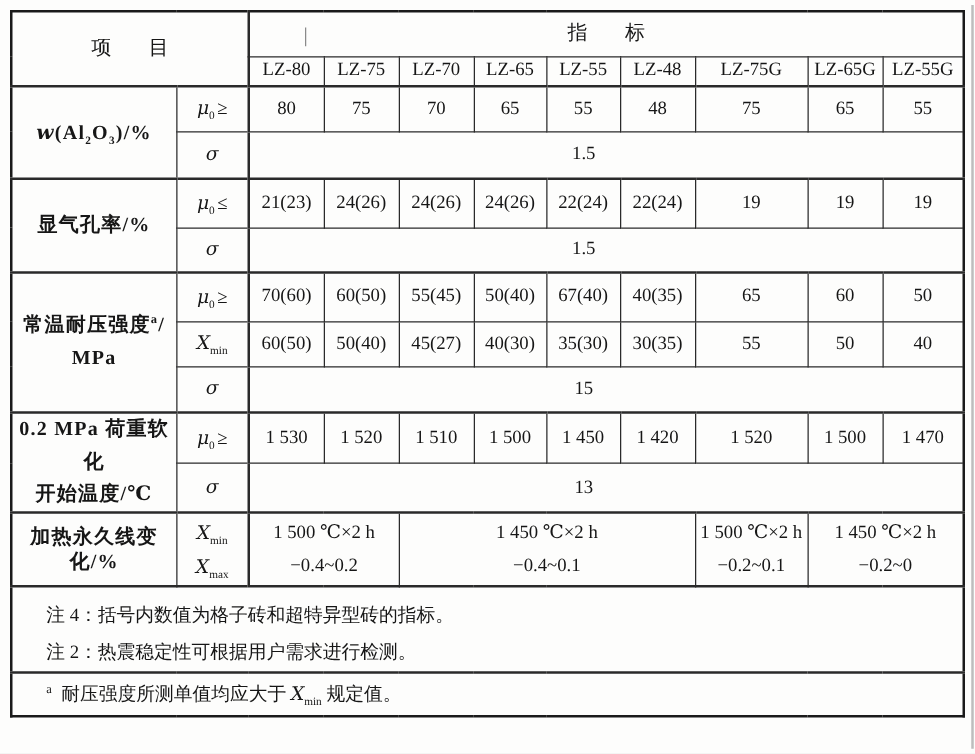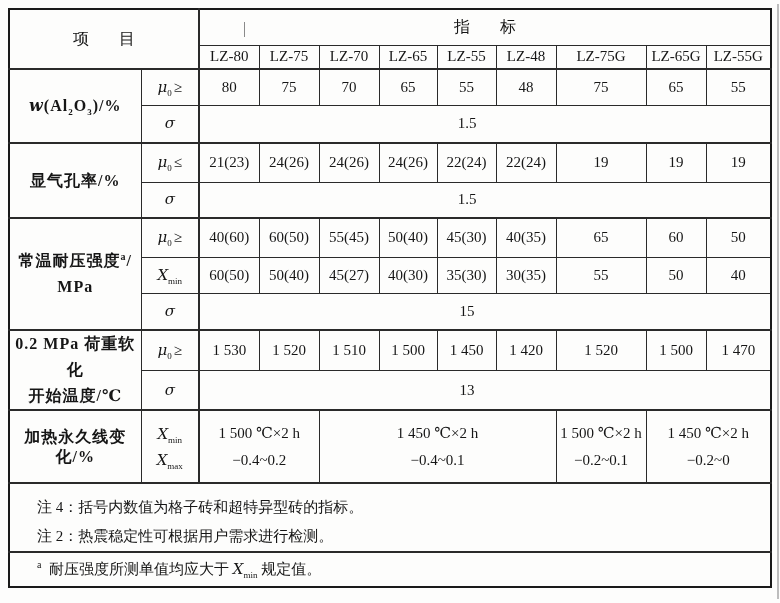--- a/index.html
+++ b/index.html
@@ -142,25 +142,25 @@
     </tr>
 
     <tr class="gt" style="height:39px">
       <td class="lbl twoline" rowspan="3">
         <div><span>常温耐压强度</span><sup>a</sup><span>/</span></div>
         <div>MPa</div>
       </td>
       <td class="br2">
         <i class="sym">μ</i><sub>0</sub><span class="rel">≥</span>
       </td>
-      <td class="val">40(60)</td>
+      <td class="val">70(60)</td>
       <td class="val">60(50)</td>
       <td class="val">55(45)</td>
       <td class="val">50(40)</td>
-      <td class="val">45(30)</td>
+      <td class="val">67(40)</td>
       <td class="val">40(35)</td>
       <td class="val">65</td>
       <td class="val">60</td>
       <td class="val">50</td>
     </tr>
     <tr style="height:36px">
       <td class="br2">
         <i class="sym">X</i><sub>min</sub>
       </td>
       <td class="val">60(50)</td>
@@ -194,21 +194,21 @@
       <td class="val">1 420</td>
       <td class="val">1 520</td>
       <td class="val">1 500</td>
       <td class="val">1 470</td>
     </tr>
     <tr style="height:37px">
       <td class="br2"><i class="sym">σ</i></td>
       <td class="val sigcell" colspan="9">13</td>
     </tr>
 
-    <tr class="gt" style="height:73px">
+    <tr class="gt" style="height:59px">
       <td class="lbl">加热永久线变化/%</td>
       <td class="br2 twoline">
         <div><i class="sym">X</i><sub>min</sub></div>
         <div><i class="sym">X</i><sub>max</sub></div>
       </td>
       <td class="plc" colspan="2">
         <div>1 500 ℃×2 h</div>
         <div>−0.4~0.2</div>
       </td>
       <td class="plc" colspan="4">

